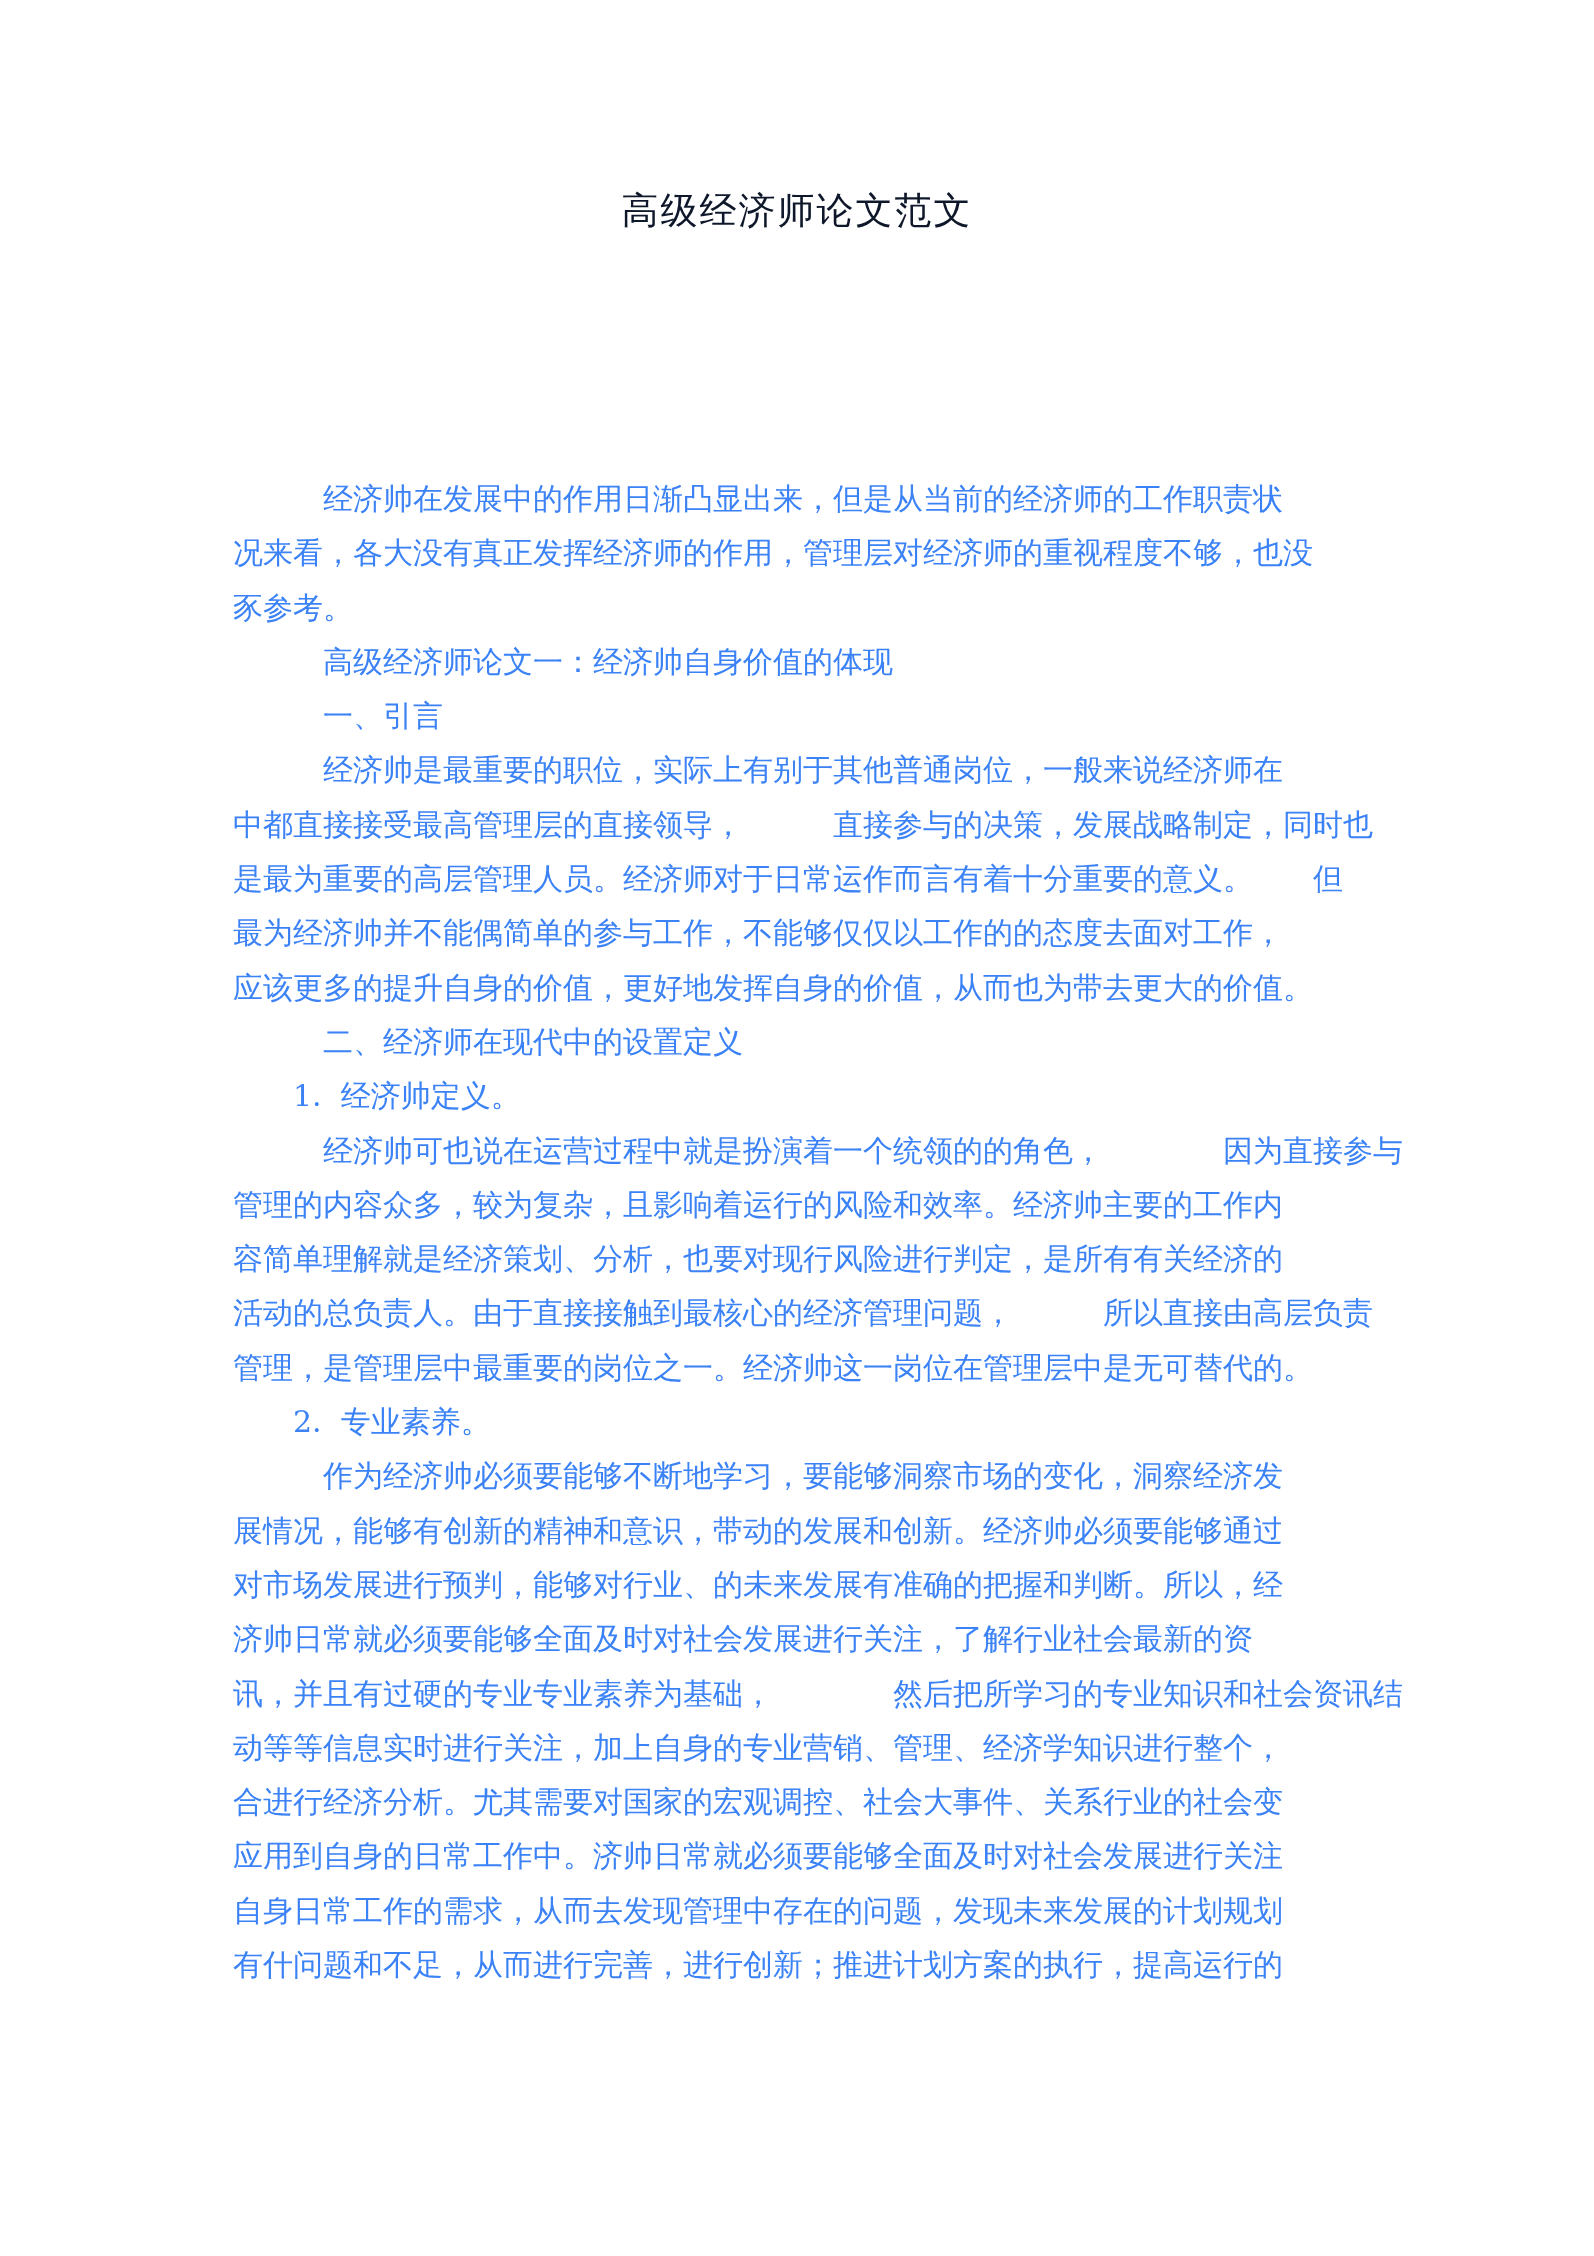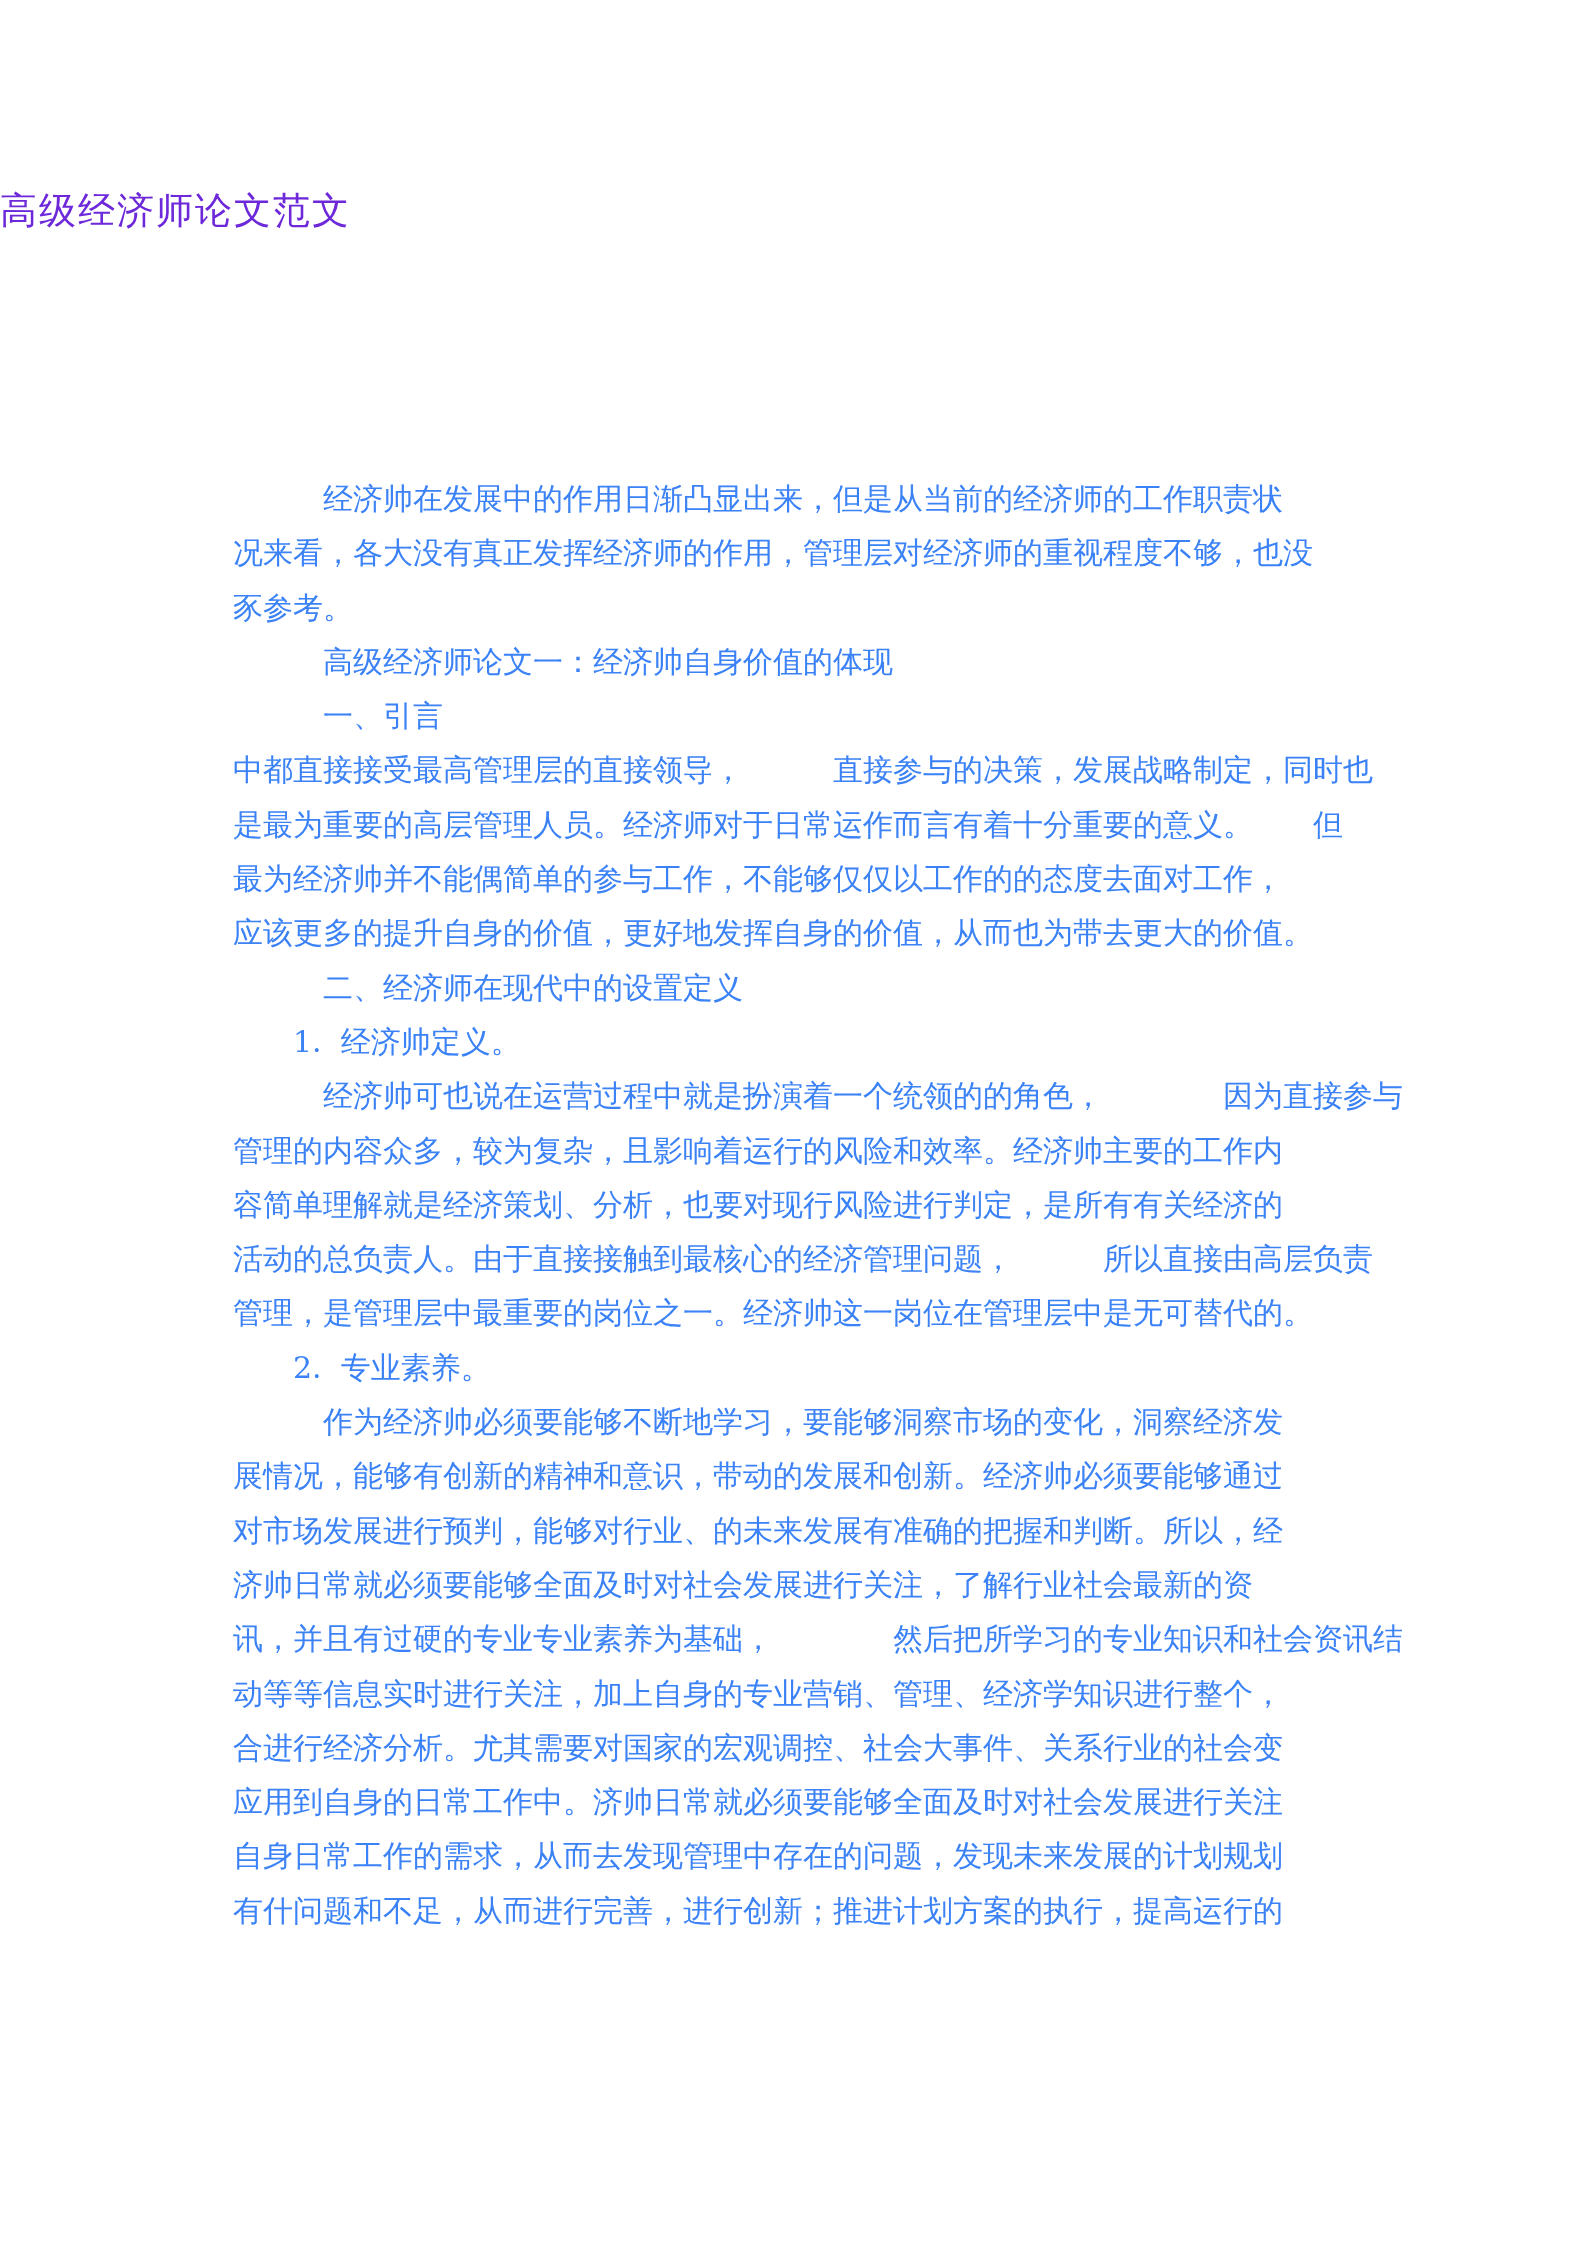--- a/index.html
+++ b/index.html
@@ -16,25 +16,25 @@
   }
   .page {
     position: relative;
     width: 1594px;
     height: 2256px;
     background: #ffffff;
   }
   .doc-title {
     margin: 0;
     padding-top: 186px;
-    text-align: left;
+    text-align: center;
     font-size: 37px;
     font-weight: 400;
     letter-spacing: 2px;
-    color: #6d28d9;
+    color: #0f172a;
   }
   .doc-body {
     margin-top: 236px;
     margin-left: 233px;
     margin-right: 170px;
   }
   .line {
     font-size: 30px;
     line-height: 54.3px;
     height: 54.3px;
@@ -48,20 +48,21 @@
 <body>
 
 <div class="page">
   <h1 class="doc-title">高级经济师论文范文</h1>
   <div class="doc-body" id="doc-body">
       <div class="line">　　　经济帅在发展中的作用日渐凸显出来，但是从当前的经济师的工作职责状</div>
       <div class="line">况来看，各大没有真正发挥经济师的作用，管理层对经济师的重视程度不够，也没</div>
       <div class="line">豕参考。</div>
       <div class="line">　　　高级经济师论文一：经济帅自身价值的体现</div>
       <div class="line">　　　一、引言</div>
+      <div class="line">　　　经济帅是最重要的职位，实际上有别于其他普通岗位，一般来说经济师在</div>
       <div class="line">中都直接接受最高管理层的直接领导，　　　直接参与的决策，发展战略制定，同时也</div>
       <div class="line">是最为重要的高层管理人员。经济师对于日常运作而言有着十分重要的意义。　　但</div>
       <div class="line">最为经济帅并不能偶简单的参与工作，不能够仅仅以工作的的态度去面对工作，</div>
       <div class="line">应该更多的提升自身的价值，更好地发挥自身的价值，从而也为带去更大的价值。</div>
       <div class="line">　　　二、经济师在现代中的设置定义</div>
       <div class="line">　　1.  经济帅定义。</div>
       <div class="line">　　　经济帅可也说在运营过程中就是扮演着一个统领的的角色，　　　　因为直接参与</div>
       <div class="line">管理的内容众多，较为复杂，且影响着运行的风险和效率。经济帅主要的工作内</div>
       <div class="line">容简单理解就是经济策划、分析，也要对现行风险进行判定，是所有有关经济的</div>
       <div class="line">活动的总负责人。由于直接接触到最核心的经济管理问题，　　　所以直接由高层负责</div>

